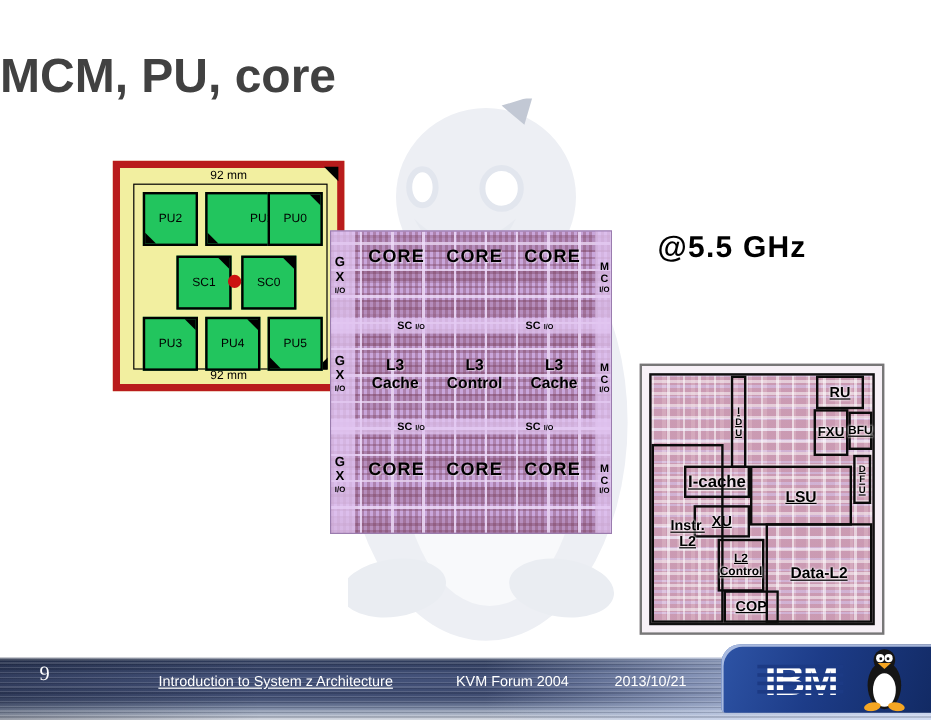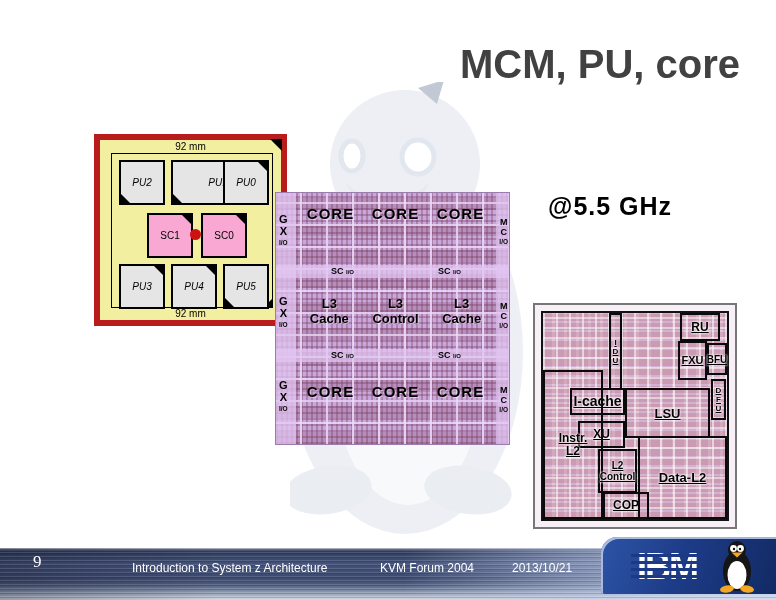--- a/index.html
+++ b/index.html
@@ -3,37 +3,37 @@
 <meta charset="utf-8">
 <style>
   html,body{margin:0;padding:0;}
   .slide{position:relative;width:776px;height:600px;background:#ffffff;overflow:hidden;
          font-family:"Liberation Sans",sans-serif;}
 
   
   .wm{position:absolute;left:290px;top:82px;z-index:0;}
 
   
-  .title{position:absolute;left:0;top:42px;width:740px;text-align:right;z-index:2;
+  .title{position:absolute;left:0;top:42px;width:740px;text-align:left;z-index:2;
          font-size:40px;font-weight:bold;color:#414141;letter-spacing:0px;}
 
   
   .mcm{position:absolute;left:60px;top:134px;width:181px;height:180px;z-index:2;
        background:#f2efa0;border:6px solid #b91c1c;margin-left:34px;}
   .mcm-corner{position:absolute;top:-1px;right:-1px;width:0;height:0;
        border-top:12px solid #000;border-left:12px solid transparent;}
   .mcm-label{position:absolute;left:0;width:100%;text-align:center;font-size:10px;color:#000;}
   .mcm-label.top{top:1px;} .mcm-label.bottom{bottom:1px;}
   .mcm-inner{position:absolute;left:11px;top:13px;right:8px;bottom:12px;border:1px solid #000;}
   .mcm-inner-corner{position:absolute;bottom:-1px;right:-1px;width:0;height:0;
        border-bottom:10px solid #000;border-left:10px solid transparent;}
   .chip{position:absolute;width:42px;height:41px;border:2px solid #000;
         display:flex;align-items:center;justify-content:center;
         font-size:10px;color:#000;}
-  .chip.pu{background:#e5e5e5;font-style:italic;} .chip.sc{background:#f9a8d4;}
+  .chip.pu{background:#22c55e;} .chip.sc{background:#22c55e;}
   .chip.notch-bl::after{content:"";position:absolute;left:0;bottom:0;width:0;height:0;
         border-bottom:9px solid #000;border-right:9px solid transparent;}
   .chip.notch-tr::after{content:"";position:absolute;right:0;top:0;width:0;height:0;
         border-top:9px solid #000;border-left:9px solid transparent;}
   .dot{position:absolute;width:11px;height:11px;border-radius:50%;background:#cc1111;}
 
   
   .pudie{position:absolute;left:275px;top:192px;width:233px;height:251px;z-index:2;
     border:1px solid #9a7cae;
     background-color:#c9a6db;
@@ -96,21 +96,21 @@
 
   
   .footer{position:absolute;left:0;top:548px;width:776px;height:52px;z-index:3;
     background-image:
       repeating-linear-gradient(180deg, rgba(255,255,255,0.13) 0 1px, rgba(10,16,34,0.16) 1px 2px, transparent 2px 4px),
       linear-gradient(90deg, rgba(5,10,25,0.28) 0%, rgba(0,0,0,0) 28%, rgba(255,255,255,0) 52%, rgba(192,206,238,0.5) 74%, rgba(208,220,245,0.85) 96%),
       linear-gradient(180deg, #36436366 0%, #2f3c5c 6%, #44527a 30%, #3e4b70 58%, #4d5a7c 70%, #76839f 80%, #9aa5ba 88%, #c4cad6 96%, #d7dbe3 100%);}
   .pageno{position:absolute;left:33px;top:4px;color:#fff;font-family:"Liberation Serif",serif;
           font-size:17px;}
   .ftext{position:absolute;top:13px;color:#fff;font-size:12px;}
-  .ftitle{left:132px;} .fevent{left:380px;} .fdate{left:512px;}
+  .ftitle{left:132px;text-decoration:underline;} .fevent{left:380px;} .fdate{left:512px;}
   .ibmbox{position:absolute;left:601px;top:-11px;width:175px;height:57px;
     border-top-left-radius:16px;border-bottom-left-radius:4px;
     background:linear-gradient(110deg,#2e54a6 0%,#1d3c88 45%,#122а64 100%);
     background:linear-gradient(110deg,#2e54a6 0%,#1d3c88 45%,#122a64 100%);
     box-shadow:inset 2px 2px 0 rgba(190,205,235,0.85);}
   .ibmlogo{position:absolute;left:30px;top:11px;}
   .tuxsmall{position:absolute;right:20px;top:2px;}
 </style>
 </head>
 <body>

